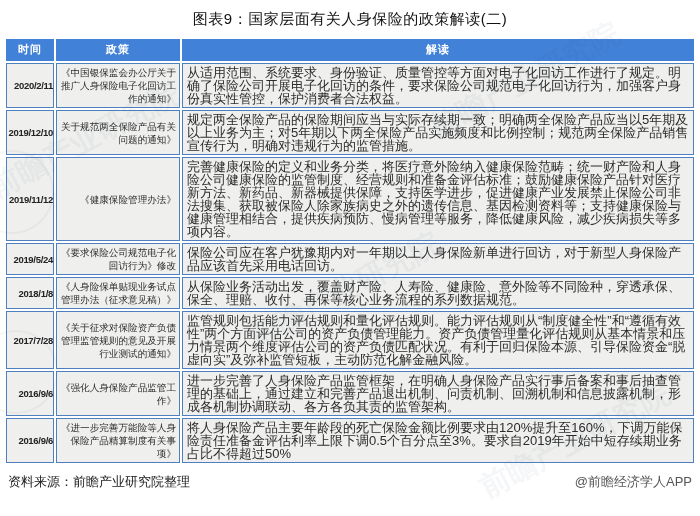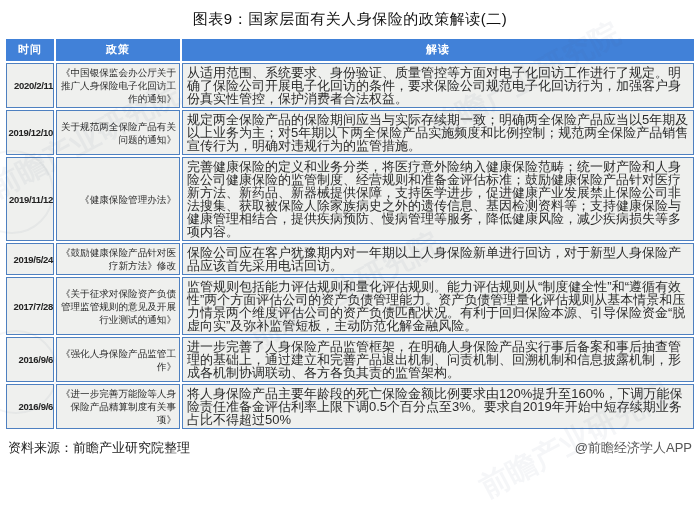--- a/index.html
+++ b/index.html
@@ -101,22 +101,27 @@
     <td class="policy">关于规范两全保险产品有关问题的通知》</td>
     <td class="interp">规定两全保险产品的保险期间应当与实际存续期一致；明确两全保险产品应当以5年期及以上业务为主；对5年期以下两全保险产品实施频度和比例控制；规范两全保险产品销售宣传行为，明确对违规行为的监管措施。</td>
   </tr>
         <tr>
     <td class="date">2019/11/12</td>
     <td class="policy">《健康保险管理办法》</td>
     <td class="interp">完善健康保险的定义和业务分类，将医疗意外险纳入健康保险范畴；统一财产险和人身险公司健康保险的监管制度、经营规则和准备金评估标准；鼓励健康保险产品针对医疗新方法、新药品、新器械提供保障，支持医学进步，促进健康产业发展禁止保险公司非法搜集、获取被保险人除家族病史之外的遗传信息、基因检测资料等；支持健康保险与健康管理相结合，提供疾病预防、慢病管理等服务，降低健康风险，减少疾病损失等多项内容。</td>
   </tr>
         <tr>
     <td class="date">2019/5/24</td>
-    <td class="policy">《鼓励健康保险产品针对医疗新方法》修改</td>
+    <td class="policy">《要求保险公司规范电子化回访行为》修改</td>
     <td class="interp">保险公司应在客户犹豫期内对一年期以上人身保险新单进行回访，对于新型人身保险产品应该首先采用电话回访。</td>
+  </tr>
+        <tr>
+    <td class="date">2018/1/8</td>
+    <td class="policy">《人身险保单贴现业务试点管理办法（征求意见稿）》</td>
+    <td class="interp">从保险业务活动出发，覆盖财产险、人寿险、健康险、意外险等不同险种，穿透承保、保全、理赔、收付、再保等核心业务流程的系列数据规范。</td>
   </tr>
         <tr>
     <td class="date">2017/7/28</td>
     <td class="policy">《关于征求对保险资产负债管理监管规则的意见及开展行业测试的通知》</td>
     <td class="interp">监管规则包括能力评估规则和量化评估规则。能力评估规则从“制度健全性”和“遵循有效性”两个方面评估公司的资产负债管理能力。资产负债管理量化评估规则从基本情景和压力情景两个维度评估公司的资产负债匹配状况。有利于回归保险本源、引导保险资金“脱虚向实”及弥补监管短板，主动防范化解金融风险。</td>
   </tr>
         <tr>
     <td class="date">2016/9/6</td>
     <td class="policy">《强化人身保险产品监管工作》</td>
     <td class="interp">进一步完善了人身保险产品监管框架，在明确人身保险产品实行事后备案和事后抽查管理的基础上，通过建立和完善产品退出机制、问责机制、回溯机制和信息披露机制，形成各机制协调联动、各方各负其责的监管架构。</td>

